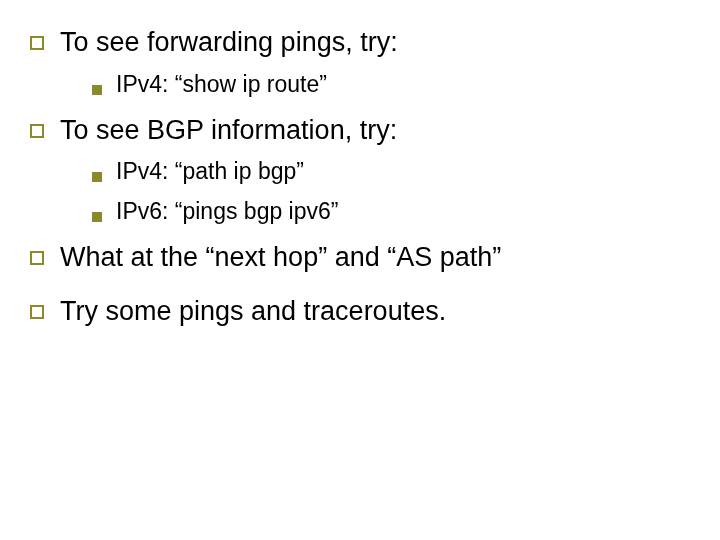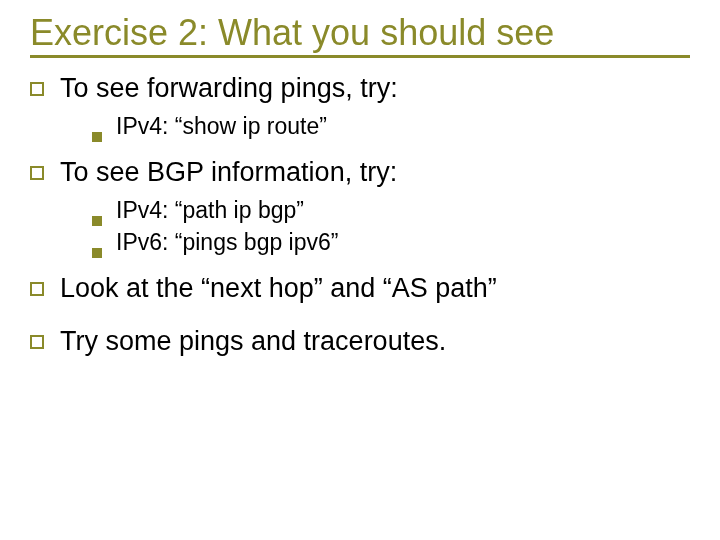--- a/index.html
+++ b/index.html
@@ -43,40 +43,39 @@
     margin-top: 10px;
     margin-right: 16px;
     flex: 0 0 auto;
     box-sizing: border-box;
   }
   .l2group {
     margin: 2px 0 14px 62px;
   }
   .l2 {
     display: flex;
-    align-items: flex-end;
+    align-items: center;
     font-size: 23px;
     line-height: 1.3;
-    margin: 2px 0;
+    margin: 10px 0;
   }
   .l2 .bullet {
     width: 10px;
     height: 10px;
     background: #8a8a2a;
     margin-top: 10px;
     margin-right: 14px;
     flex: 0 0 auto;
   }
   .txt { flex: 1 1 auto; }
 </style>
 </head>
 <body>
 
 <div class="slide">
-  <h1 class="title">Exercise 2: What you should see</h1>
 
   <div class="body">
 
     <div class="l1">
       <span class="bullet"></span>
       <span class="txt">To see forwarding pings, try:</span>
     </div>
     <div class="l2group">
       <div class="l2">
         <span class="bullet"></span>
@@ -94,21 +93,21 @@
         <span class="txt">IPv4: “path ip bgp”</span>
       </div>
       <div class="l2">
         <span class="bullet"></span>
         <span class="txt">IPv6: “pings bgp ipv6”</span>
       </div>
     </div>
 
     <div class="l1">
       <span class="bullet"></span>
-      <span class="txt">Look at the “next hop” and “AS path”</span>
+      <span class="txt">What at the “next hop” and “AS path”</span>
     </div>
 
     <div class="l1" style="margin-top:20px;">
       <span class="bullet"></span>
       <span class="txt">Try some pings and traceroutes.</span>
     </div>
 
   </div>
 </div>
 

